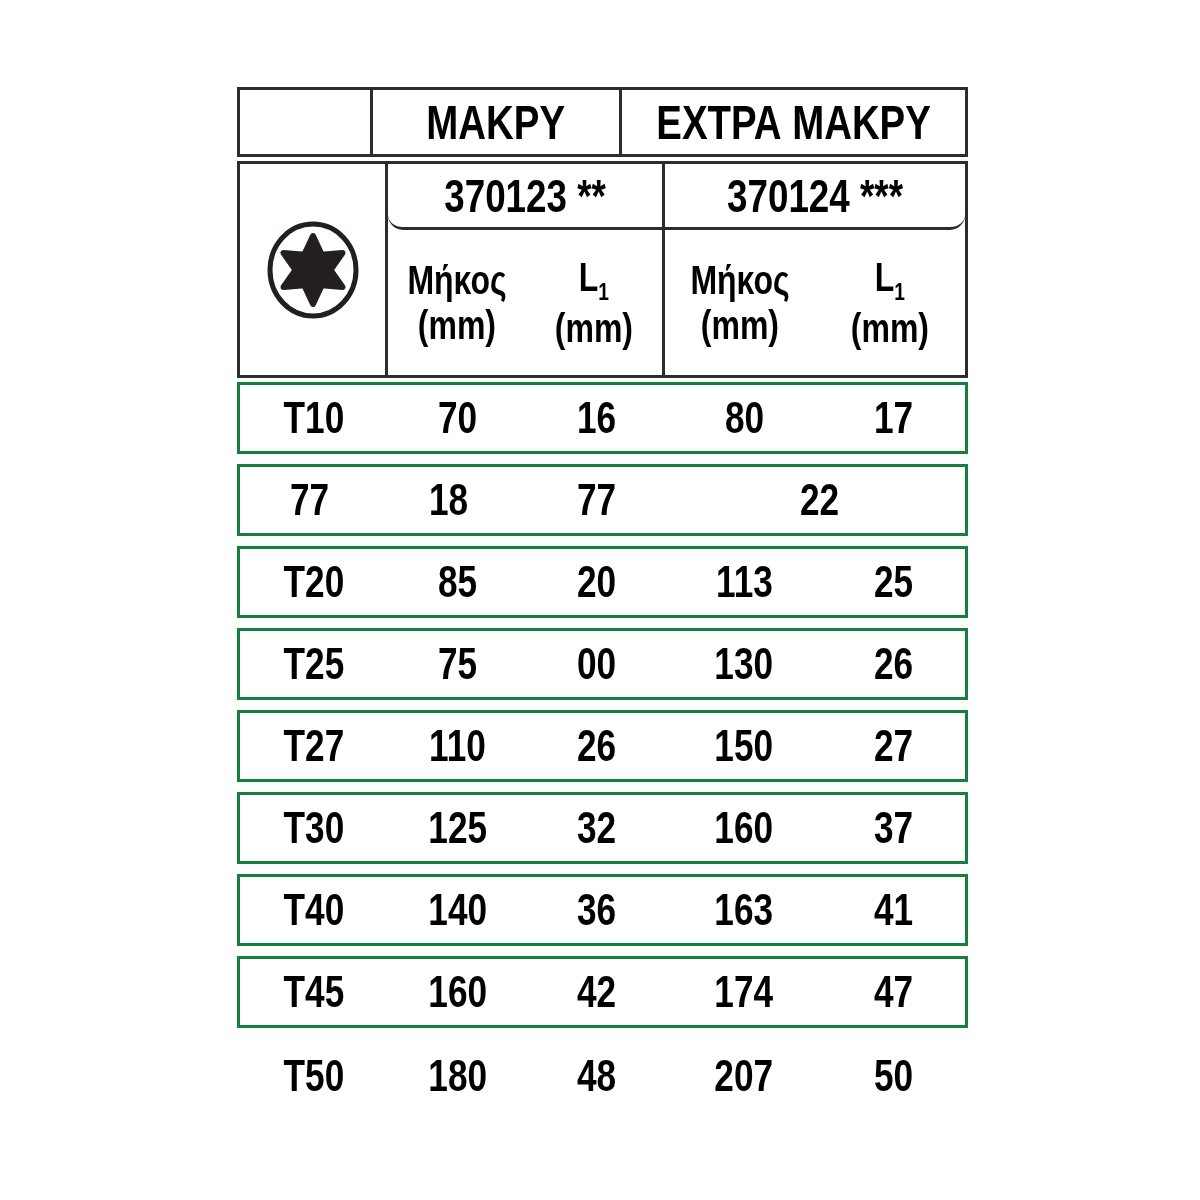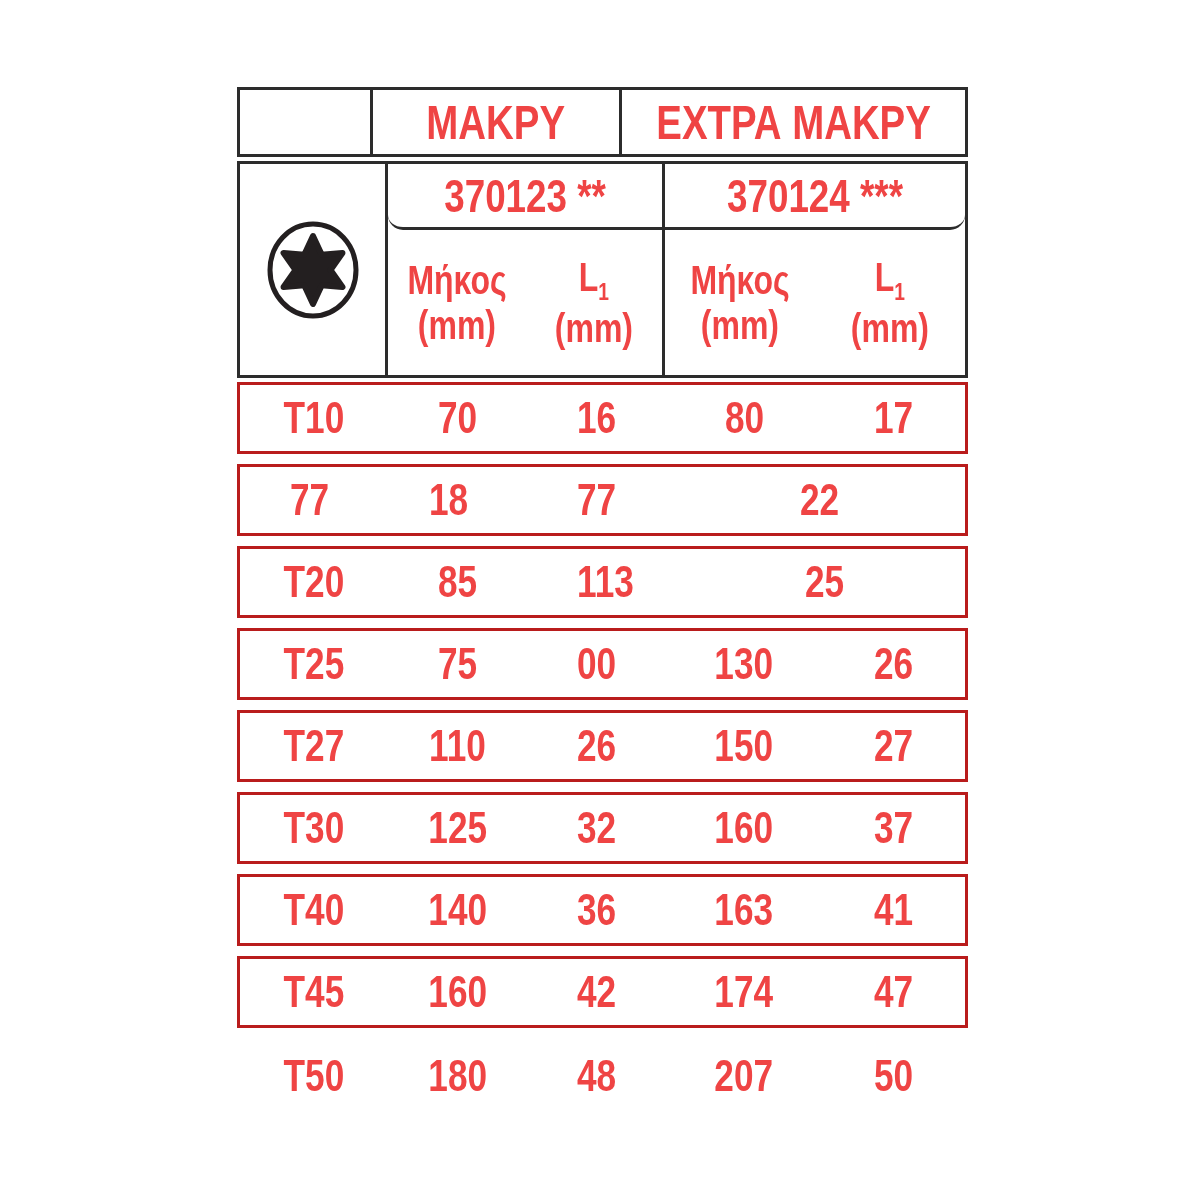--- a/index.html
+++ b/index.html
@@ -3,21 +3,21 @@
 <meta charset="utf-8">
 <style>
   * { box-sizing: border-box; margin: 0; padding: 0; }
   html, body {
     width: 1200px; height: 1200px;
     background: #ffffff;
     font-family: "Liberation Sans", sans-serif;
   }
   .sheet { position: relative; width: 1200px; height: 1200px; background: #fff; overflow: hidden; }
 
-  .tbl { position: absolute; left: 237px; top: 87px; width: 731px; color: #ef4444; font-weight: bold; }
+  .tbl { position: absolute; left: 237px; top: 87px; width: 731px; color: #000000; font-weight: bold; }
 
   .box { border: 3px solid #2c2c2c; background: #fff; }
 
   
   .t { display: inline-block; transform: scaleX(0.8); white-space: nowrap; }
   .tline { text-align: center; }
 
   
   .secA { display: flex; height: 70px; margin-bottom: 4px; }
   .cLab { width: 148px; border-right: 3px solid #2c2c2c; }
@@ -32,21 +32,21 @@
   .bRight { flex: 1; display: flex; flex-direction: column; }
   .codesRow { display: flex; height: 66px; border-bottom: 3px solid #2c2c2c; border-radius: 15px; }
   .unitsRow { display: flex; flex: 1; }
   .fz-code { font-size: 46px; }
   .unitPair { display: flex; }
   .ucell { flex: 1; display: flex; flex-direction: column; align-items: center; justify-content: center; }
   .fz-unit { font-size: 40px; line-height: 1.12; }
   .fz-unit sub { font-size: 24px; }
 
   
-  #rows .drow { display: flex; height: 72px; border: 3px solid #b91c1c; margin-top: 10px; align-items: center; background: #fff; }
+  #rows .drow { display: flex; height: 72px; border: 3px solid #15803d; margin-top: 10px; align-items: center; background: #fff; }
   #rows .drow:first-child { margin-top: 4px; }
   #rows .drow.open { border-color: transparent; margin-top: 12px; }
   .dlab { width: 148px; }
   .dv1, .dv2 { width: 139px; }
   .dv3 { width: 156px; }
   .dv4 { flex: 1; }
   .dcell { display: flex; align-items: center; justify-content: center; height: 100%; }
   .fz-data { font-size: 44px; }
 </style>
 </head>
@@ -140,20 +140,23 @@
           </div>
   </div>
 
   <div class="drow">
     <div class="dcell dlab">
             <span class="t fz-data">T20</span>
           </div>
     <div class="dcell dv1">
             <span class="t fz-data">85</span>
           </div>
+    <div class="dcell dv2">
+            <span class="t fz-data">20</span>
+          </div>
     <div class="dcell dv3">
             <span class="t fz-data">113</span>
           </div>
     <div class="dcell dv4">
             <span class="t fz-data">25</span>
           </div>
   </div>
 
   <div class="drow">
     <div class="dcell dlab">

